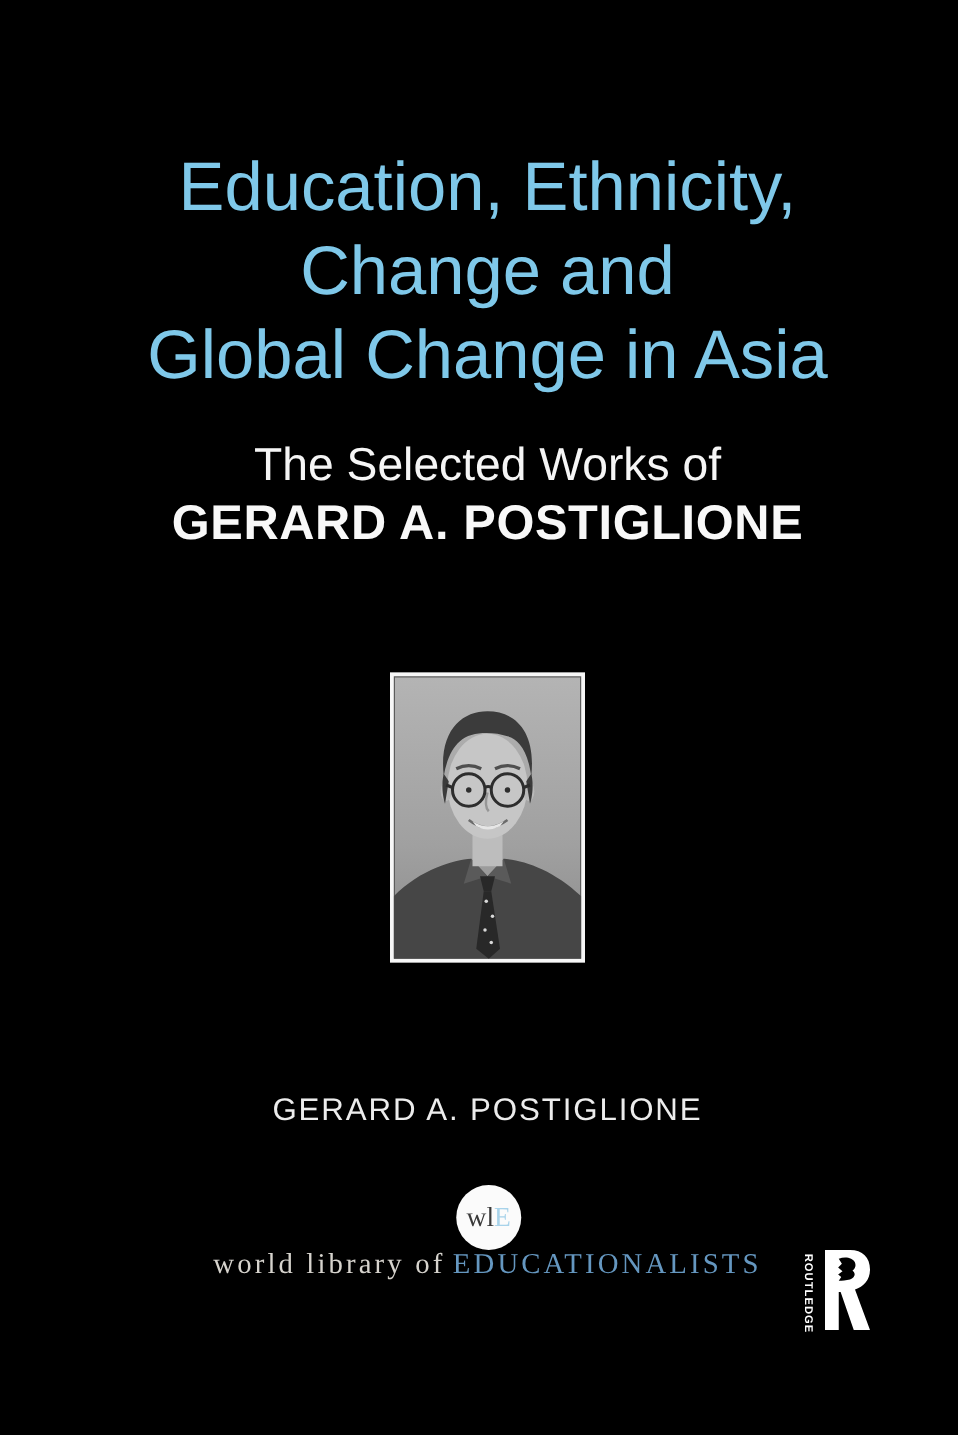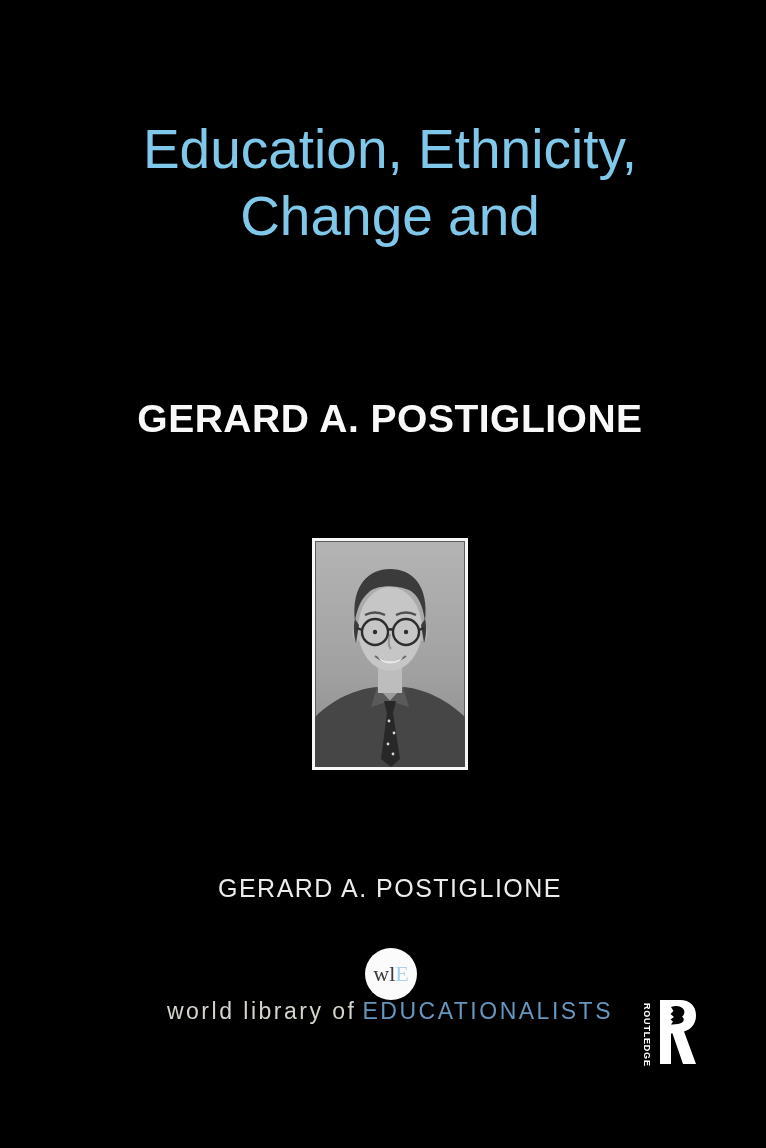--- a/index.html
+++ b/index.html
@@ -72,21 +72,21 @@
     justify-content: center;
     font-family: "Liberation Serif", serif;
     font-size: 22px;
     line-height: 52px;
   }
   .wle-wl { color: #3a3a3a; }
   .wle-e  { color: #a8d3ea; }
   
   .series-line {
     top: 998px;
-    font-family: Liberation Sans, sans-serif;
+    font-family: Liberation Serif, serif;
     font-size: 23px;
     text-align: center;
   }
   .series-light {
     color: #d6d3cd;
     letter-spacing: 2.5px;
     margin-right: 6px;
   }
   .series-accent {
     color: #6597c0;
@@ -119,22 +119,24 @@
   }
 </style>
 </head>
 <body>
 
 <div class="cover">
 
   <div class="centered title-block">
     <div class="title-line">Education, Ethnicity,</div>
     <div class="title-line">Change and</div>
-  </div>
-
+    <div class="title-line">Global Change in Asia</div>
+  </div>
+
+  <div class="centered subtitle-prefix">The Selected Works of</div>
   <div class="centered subtitle-name">GERARD A. POSTIGLIONE</div>
 
   <div class="photo-frame">
     <svg width="150" height="226" viewBox="0 0 150 226">
       <defs>
         <linearGradient id="bgGrad" x1="0" y1="0" x2="0" y2="1">
           <stop offset="0" stop-color="#b4b4b4"></stop>
           <stop offset="0.6" stop-color="#a0a0a0"></stop>
           <stop offset="1" stop-color="#8a8a8a"></stop>
         </linearGradient>

